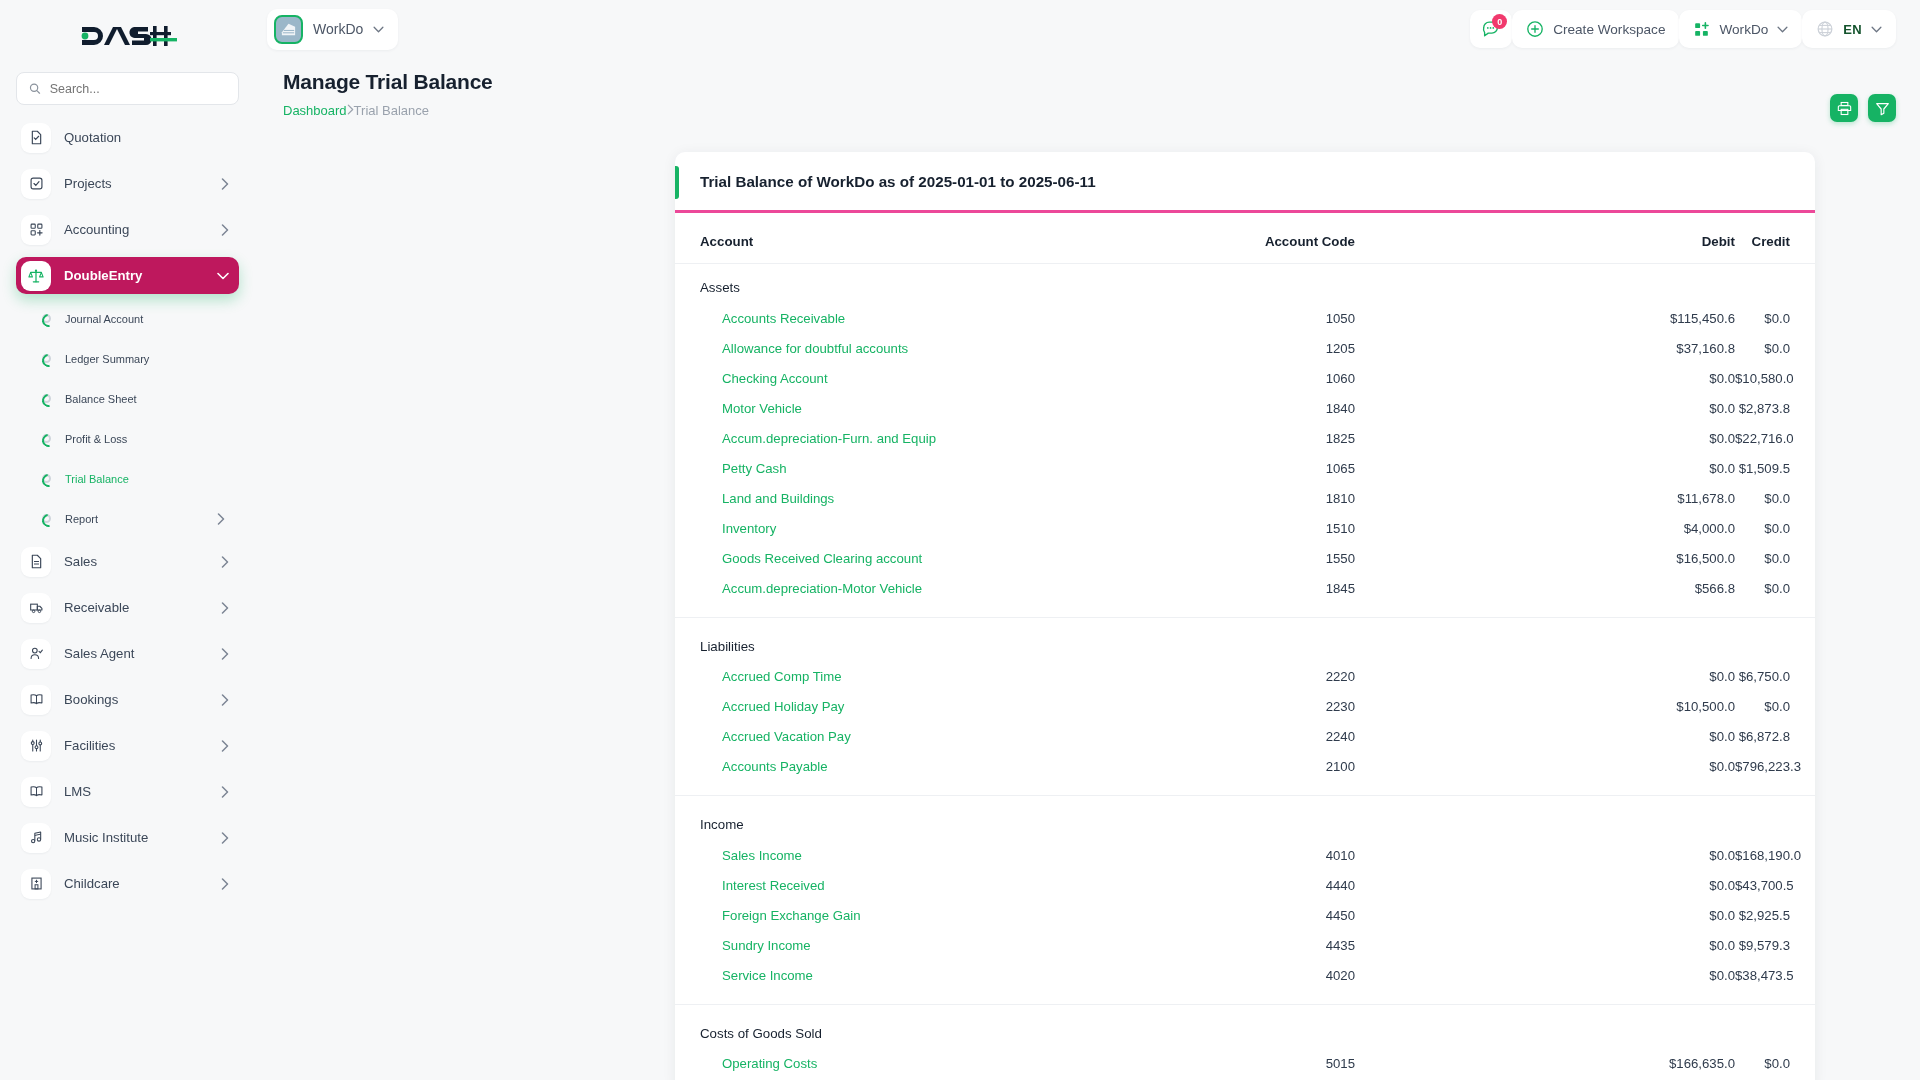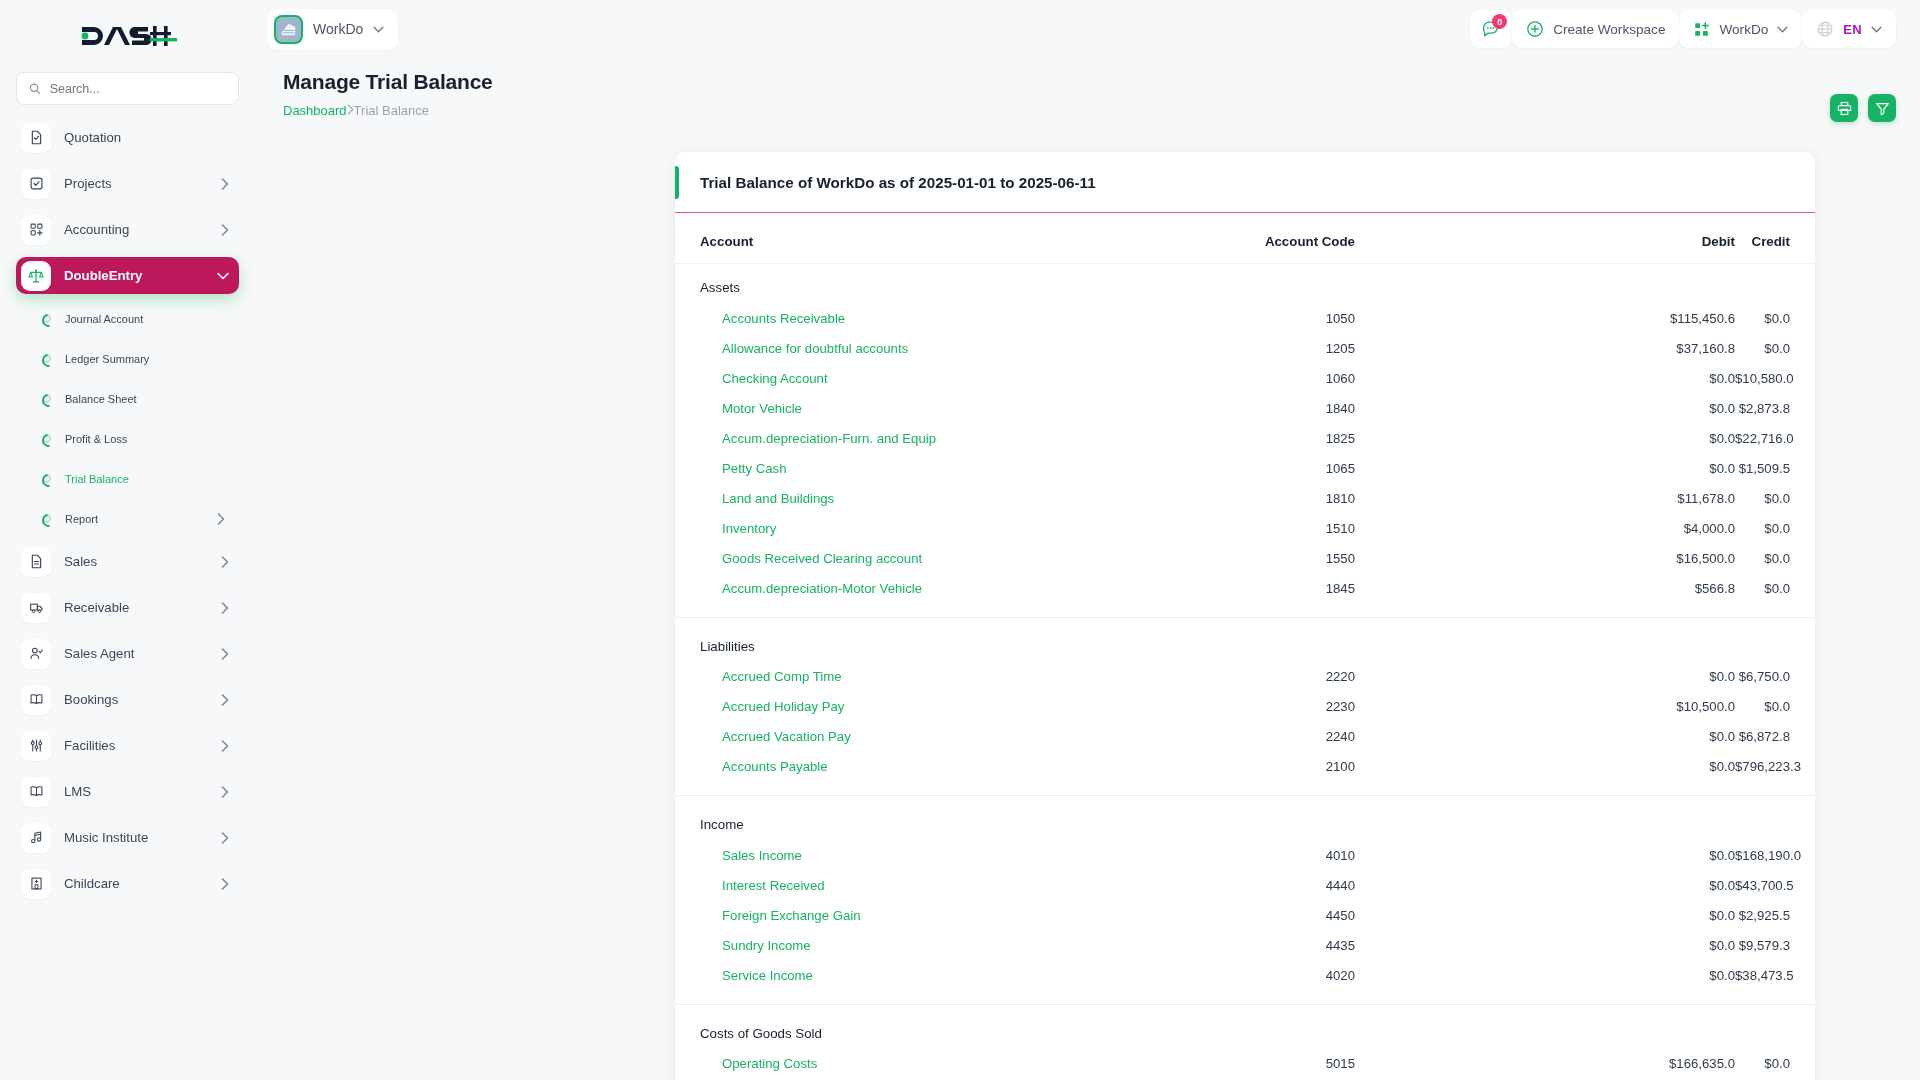--- a/index.html
+++ b/index.html
@@ -97,21 +97,21 @@
     box-shadow: 0 1px 3px rgba(20,30,50,.05); cursor: pointer;
     font-size: 13.6px; color: #4c5666; position: relative;
   }
   .tb-btn.square { width: 42px; padding: 0; justify-content: center; }
   .badge {
     position: absolute; top: 4px; right: 5px;
     background: #f1396d; color: #fff; border-radius: 999px;
     font-size: 9px; font-weight: 700; min-width: 15px; height: 15px;
     display: flex; align-items: center; justify-content: center; padding: 0 3px;
   }
-  .lang-code { color: #a21caf; font-weight: 700; font-size: 13px; letter-spacing: .3px; }
+  .lang-code { color: #14532d; font-weight: 700; font-size: 13px; letter-spacing: .3px; }
 
   .page-head { padding: 12px 24px 0 28px; display: flex; align-items: flex-start; }
   .page-title { font-size: 21px; font-weight: 700; color: #17212f; letter-spacing: -.2px; }
   .crumbs { display: flex; align-items: center; gap: 0; margin-top: 9px; font-size: 13px; }
   .crumb-link { color: #16b364; cursor: pointer; }
   .crumb-sep { color: #9aa2ad; font-size: 11px; }
   .crumb-cur { color: #9aa2ad; }
   .head-actions { margin-left: auto; display: flex; gap: 10px; padding-top: 24px; }
   .act-btn {
     width: 28px; height: 28px; border-radius: 7px; background: #16b364;
@@ -121,21 +121,21 @@
 
   .content-area { flex: 1; padding: 30px 0 0 0; overflow: hidden; }
   .card {
     margin: 0 105px 0 420px;
     background: #fff; border-radius: 10px;
     box-shadow: 0 2px 14px rgba(30,40,60,.07);
     overflow: hidden; min-height: 940px;
   }
   .card-head {
     height: 61px; display: flex; align-items: center;
-    border-bottom: 1px solid #ec4899; position: relative; padding-left: 25px;
+    border-bottom: 3px solid #ec4899; position: relative; padding-left: 25px;
   }
   .card-head::before {
     content: ""; position: absolute; left: 0; top: 14px;
     width: 4px; height: 33px; background: #16b364; border-radius: 0 3px 3px 0;
   }
   .card-title { font-size: 15.2px; font-weight: 700; color: #17212f; }
 
   table.tb { width: 100%; border-collapse: collapse; table-layout: fixed; }
   table.tb th {
     font-size: 13.3px; font-weight: 700; color: #17212f;

